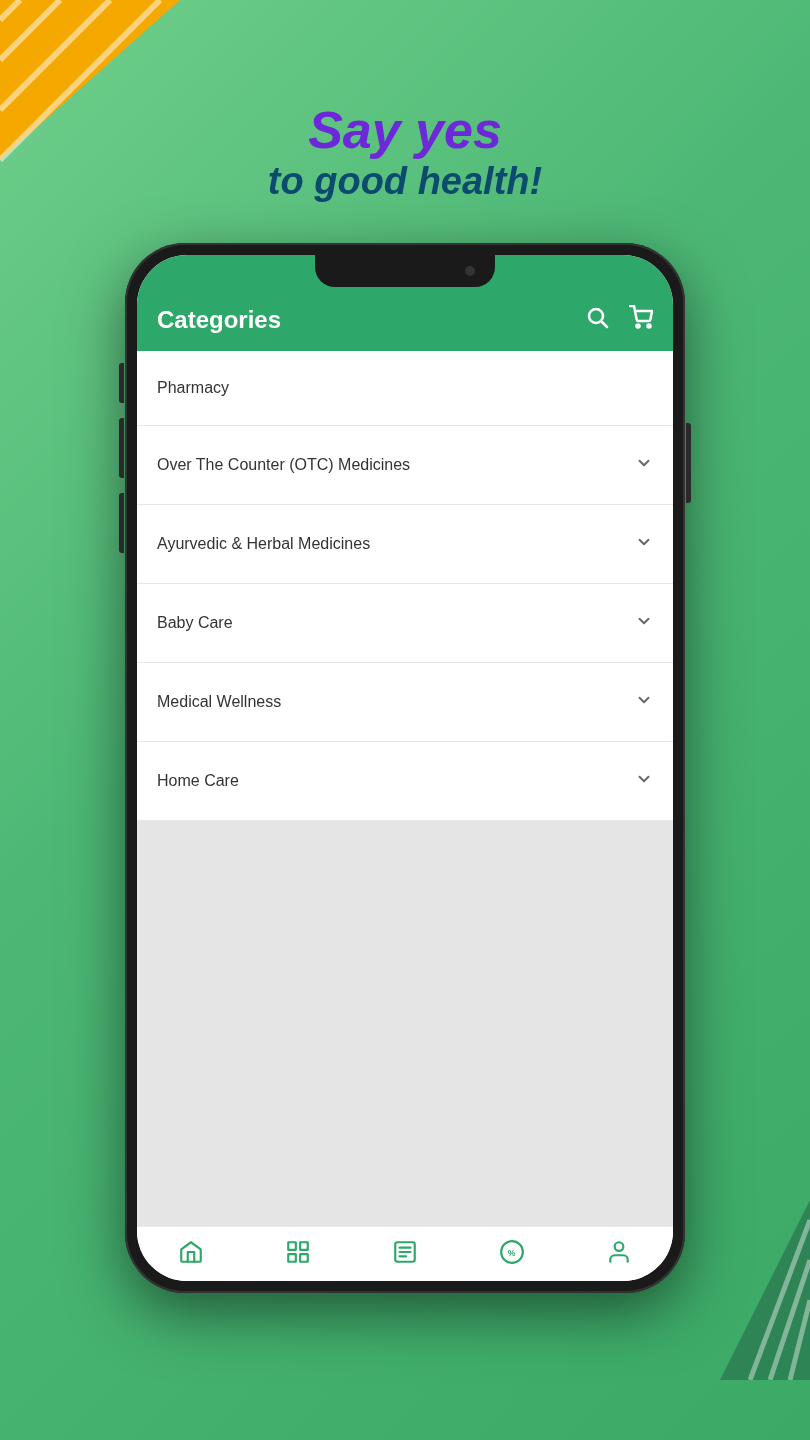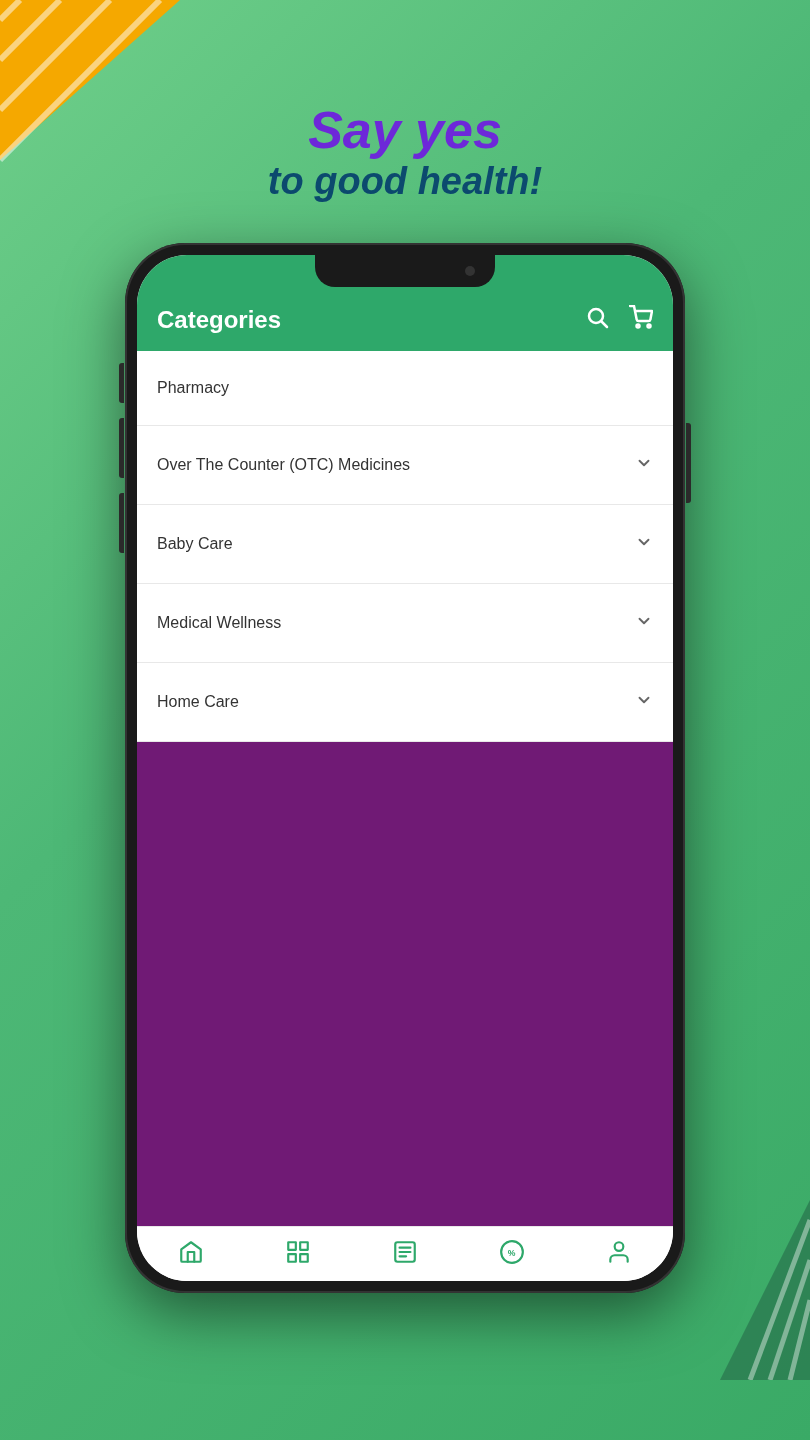--- a/index.html
+++ b/index.html
@@ -139,21 +139,21 @@
     .header-icon {
       color: #fff;
       font-size: 22px;
       cursor: pointer;
     }
 
     
     .categories-list {
       flex: 1;
       overflow-y: auto;
-      background: #701a75;
+      background: #e5e5e5;
     }
     .category-item {
       background: #fff;
       border-bottom: 1px solid #e8e8e8;
       padding: 28px 20px;
       display: flex;
       align-items: center;
       justify-content: space-between;
       cursor: pointer;
     }
@@ -282,20 +282,26 @@
       <div class="category-item">
             <span class="category-label">Pharmacy</span>
           </div>
           <div class="category-item">
             <span class="category-label">Over The Counter (OTC) Medicines</span>
             <span class="chevron-icon"><svg width="18" height="18" viewBox="0 0 24 24" fill="none" stroke="#666" stroke-width="2.5" stroke-linecap="round" stroke-linejoin="round">
                 <polyline points="6 9 12 15 18 9"></polyline>
               </svg></span>
           </div>
           <div class="category-item">
+            <span class="category-label">Ayurvedic &amp; Herbal Medicines</span>
+            <span class="chevron-icon"><svg width="18" height="18" viewBox="0 0 24 24" fill="none" stroke="#666" stroke-width="2.5" stroke-linecap="round" stroke-linejoin="round">
+                <polyline points="6 9 12 15 18 9"></polyline>
+              </svg></span>
+          </div>
+          <div class="category-item">
             <span class="category-label">Baby Care</span>
             <span class="chevron-icon"><svg width="18" height="18" viewBox="0 0 24 24" fill="none" stroke="#666" stroke-width="2.5" stroke-linecap="round" stroke-linejoin="round">
                 <polyline points="6 9 12 15 18 9"></polyline>
               </svg></span>
           </div>
           <div class="category-item">
             <span class="category-label">Medical Wellness</span>
             <span class="chevron-icon"><svg width="18" height="18" viewBox="0 0 24 24" fill="none" stroke="#666" stroke-width="2.5" stroke-linecap="round" stroke-linejoin="round">
                 <polyline points="6 9 12 15 18 9"></polyline>
               </svg></span>

